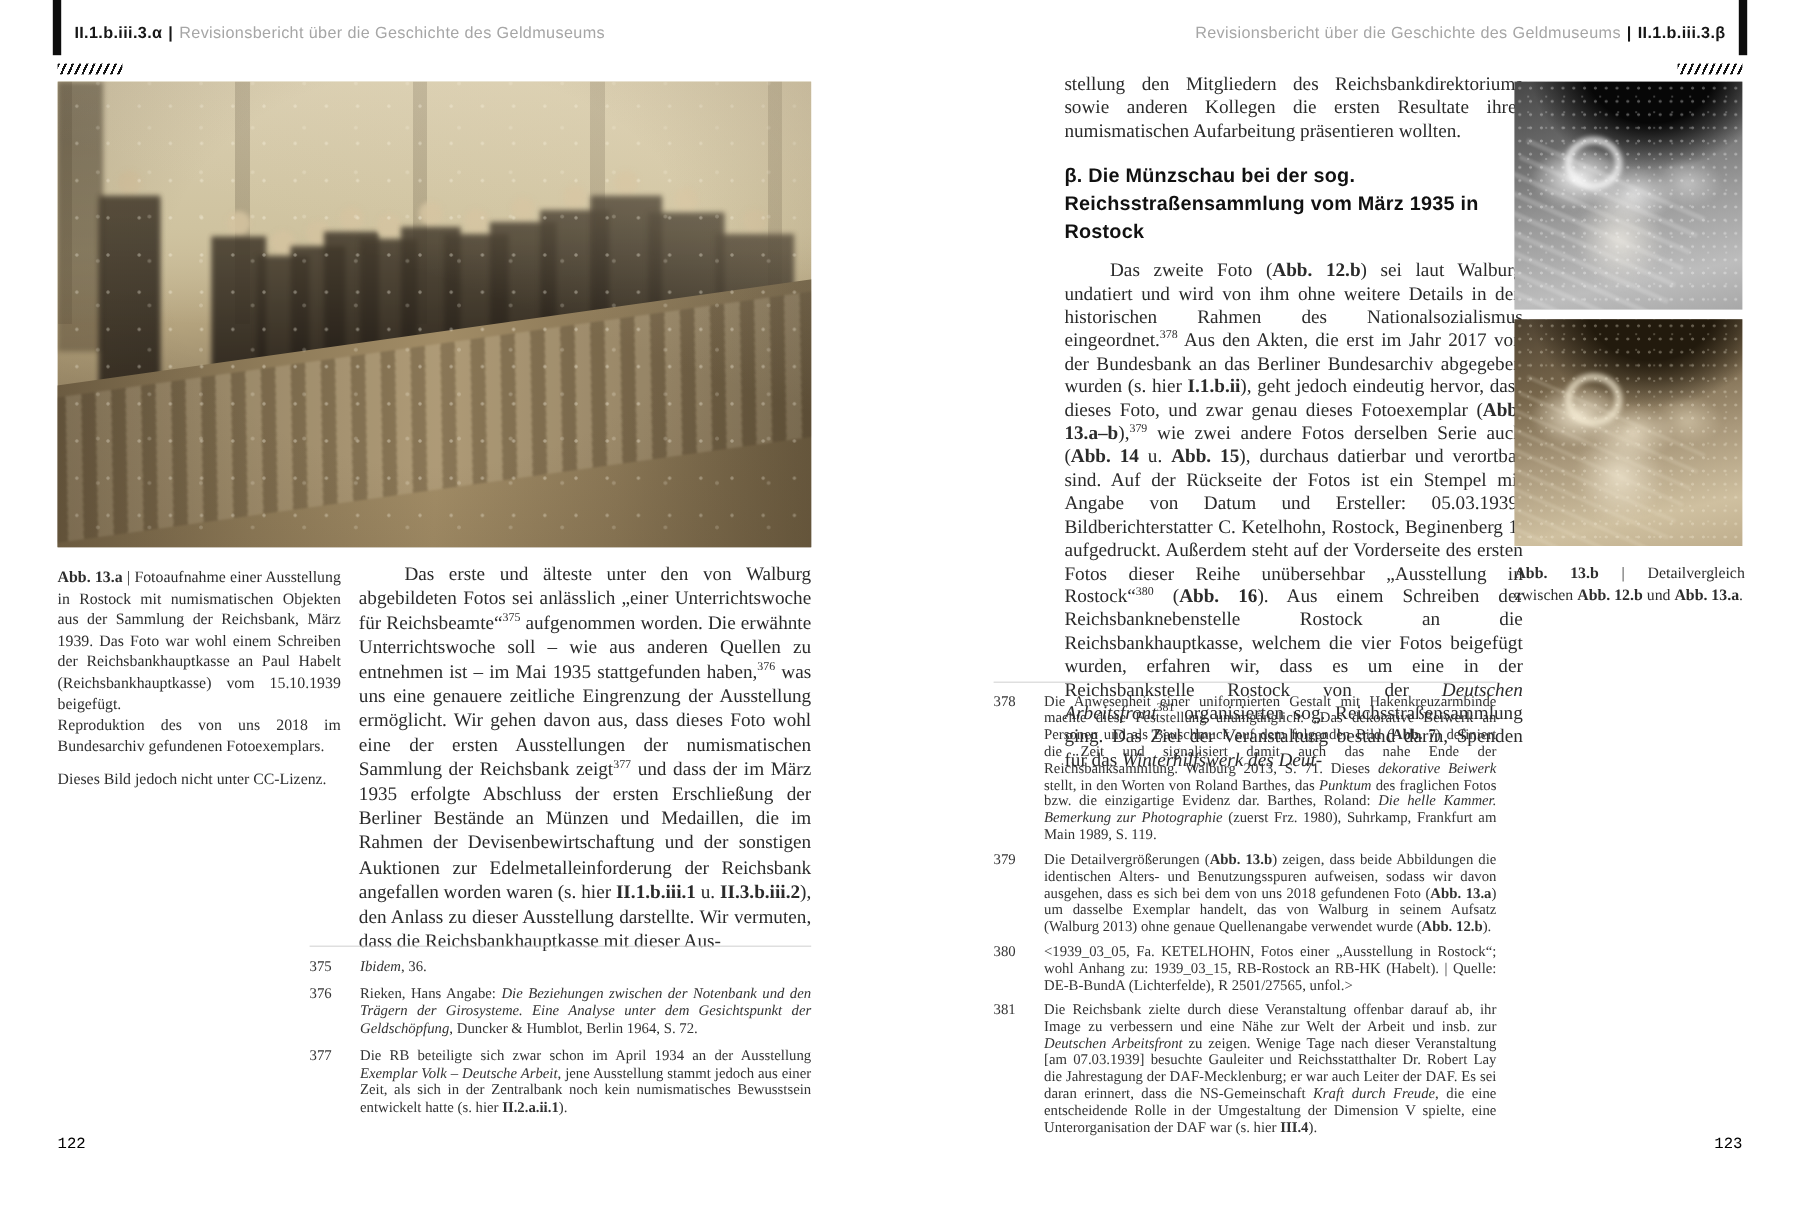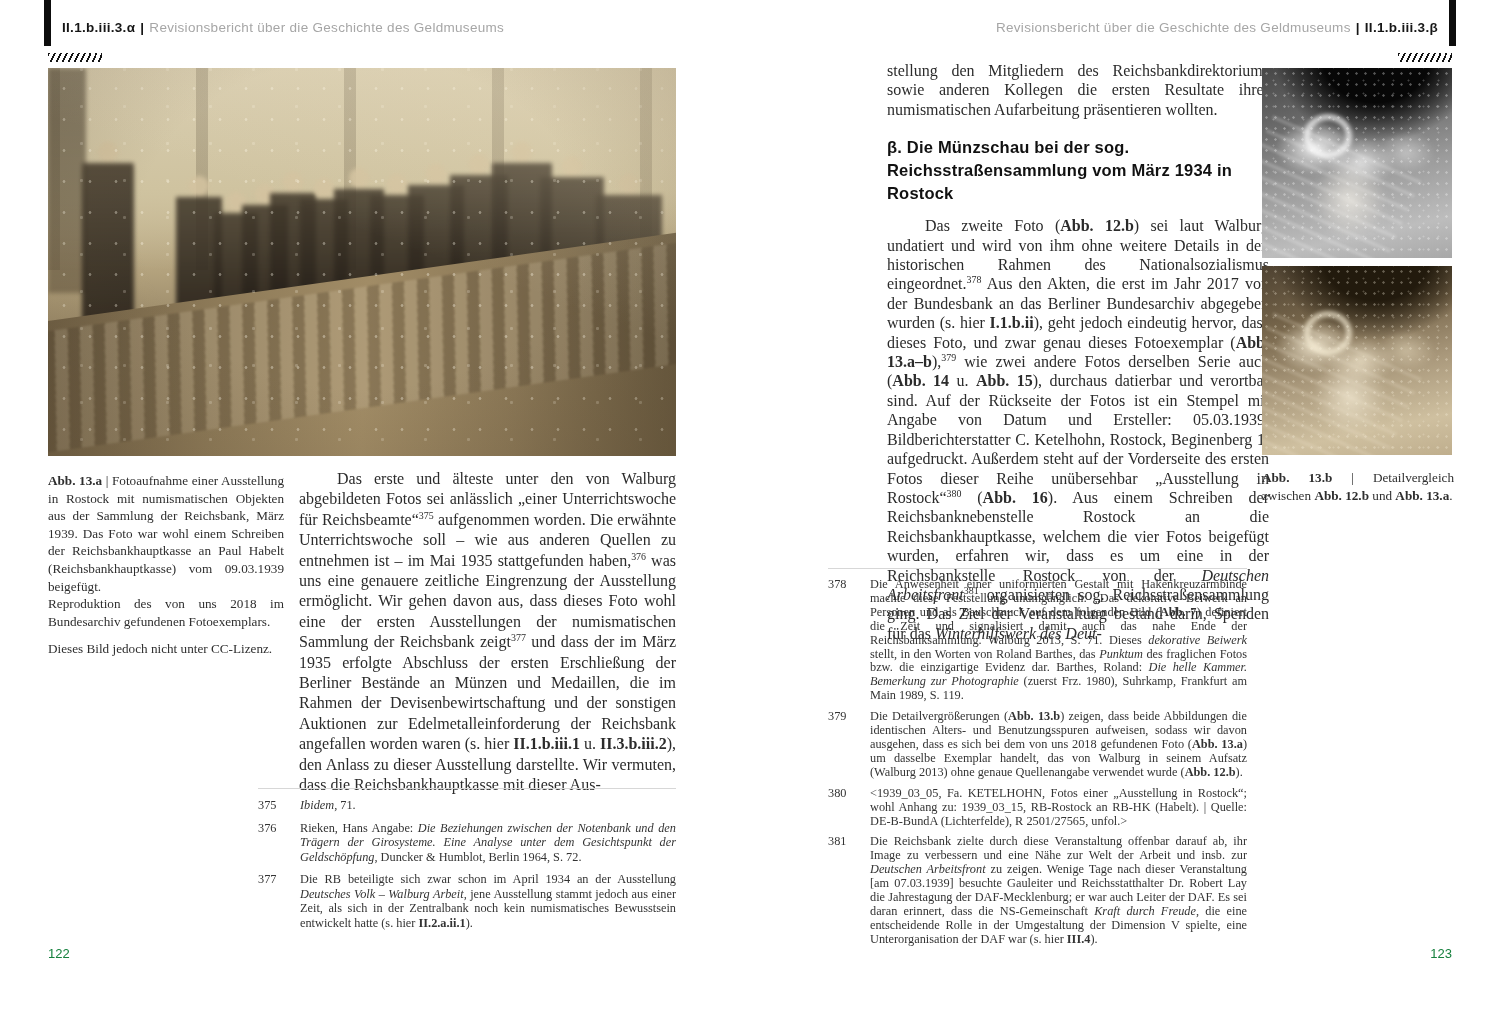--- a/index.html
+++ b/index.html
@@ -38,22 +38,22 @@
   .fn-rule{position:absolute;height:1px;background:#d7d7d7;}
   .fn-rule.l{left:258px;top:788px;width:418px;}
   .fn-rule.r{left:828px;top:568px;width:419px;}
   .footnotes{position:absolute;display:flex;flex-direction:column;color:#333;
              font-size:12.3px;line-height:14.5px;text-align:justify;hyphens:auto;}
   .footnotes.l{left:258px;top:798px;width:418px;gap:8px;}
   .footnotes.r{left:828px;top:578px;width:419px;gap:7px;line-height:13.9px;}
   .fn{display:flex;}
   .fn-num{flex:0 0 42px;}
   .fn-text{flex:1;}
-  .pagenum{position:absolute;top:946px;font-family:Liberation Sans, sans-serif;
-           font-size:13px;color:#15803d;}
+  .pagenum{position:absolute;top:946px;font-family:Liberation Mono, monospace;
+           font-size:13px;color:#000000;}
   .pagenum.l{left:48px;} .pagenum.r{right:48px;text-align:left;}
   .b{font-weight:bold;} .i{font-style:italic;}
   sup{font-size:.62em;line-height:0;vertical-align:super;}
 
   
   .photo-main{position:absolute;left:48px;top:68px;width:628px;height:388px;overflow:hidden;
     background:linear-gradient(175deg,#d3c6a6 0%,#cfc2a0 18%,#c4b591 32%,#b3a27d 48%,#8d7c5e 66%,#77684e 82%,#655741 100%);}
   .photo-main *{position:absolute;}
   .pm-wall{left:0;top:0;right:0;height:52%;
     background:repeating-linear-gradient(90deg,rgba(70,58,40,.22) 0 12px,transparent 12px 148px),
@@ -154,55 +154,55 @@
     <div class="fig f11"></div>
     <div class="fig f12"></div>
     <div class="fig f13"></div>
     <div class="pm-table"></div>
     <div class="pm-scratch"></div>
     <div class="pm-haze"></div>
     <div class="pm-vignette"></div>
   </div>
 
   <div class="caption caption-left">
-    <p><span class="b">Abb. 13.a</span><span> | Fotoaufnahme einer Ausstellung in Rostock mit numismatischen Objekten aus der Sammlung der Reichsbank, März 1939. Das Foto war wohl einem Schreiben der Reichsbankhauptkasse an Paul Habelt (Reichsbankhauptkasse) vom 09.03.1939 beigefügt.</span><br><span>Reproduktion des von uns 2018 im Bundesarchiv gefundenen Fotoexemplars.</span></p>
+    <p><span class="b">Abb. 13.a</span><span> | Fotoaufnahme einer Ausstellung in Rostock mit numismatischen Objekten aus der Sammlung der Reichsbank, März 1939. Das Foto war wohl einem Schreiben der Reichsbankhauptkasse an Paul Habelt (Reichsbankhauptkasse) vom 15.10.1939 beigefügt.</span><br><span>Reproduktion des von uns 2018 im Bundesarchiv gefundenen Fotoexemplars.</span></p>
     <p><span>Dieses Bild jedoch nicht unter CC-Lizenz.</span></p>
   </div>
 
   <div class="body-col body-left">
     <p class="indent"><span>Das erste und älteste unter den von Walburg abgebildeten Fotos sei anlässlich „einer Unterrichtswoche für Reichsbeamte“</span><sup>375</sup><span> aufgenommen worden. Die erwähnte Unterrichtswoche soll – wie aus anderen Quellen zu entnehmen ist – im Mai 1935 stattgefunden haben,</span><sup>376</sup><span> was uns eine genauere zeitliche Eingrenzung der Ausstellung ermöglicht. Wir gehen davon aus, dass dieses Foto wohl eine der ersten Ausstellungen der numismatischen Sammlung der Reichsbank zeigt</span><sup>377</sup><span> und dass der im März 1935 erfolgte Abschluss der ersten Erschließung der Berliner Bestände an Münzen und Medaillen, die im Rahmen der Devisenbewirtschaftung und der sonstigen Auktionen zur Edelmetalleinforderung der Reichsbank angefallen worden waren (s. hier </span><span class="b">II.1.b.iii.1</span><span> u. </span><span class="b">II.3.b.iii.2</span><span>), den Anlass zu dieser Ausstellung darstellte. Wir vermuten, dass die Reichsbankhauptkasse mit dieser Aus-</span></p>
   </div>
 
   <div class="fn-rule l"></div>
   <div class="footnotes l">
     <div class="fn">
       <div class="fn-num">375</div>
-      <div class="fn-text"><span class="i">Ibidem</span><span>, 71.</span></div>
+      <div class="fn-text"><span class="i">Ibidem</span><span>, 36.</span></div>
     </div>
     <div class="fn">
       <div class="fn-num">376</div>
       <div class="fn-text"><span>Rieken, Hans Angabe: </span><span class="i">Die Beziehungen zwischen der Notenbank und den Trägern der Girosysteme. Eine Analyse unter dem Gesichtspunkt der Geldschöpfung</span><span>, Duncker &amp; Humblot, Berlin 1964, S. 72.</span></div>
     </div>
     <div class="fn">
       <div class="fn-num">377</div>
-      <div class="fn-text"><span>Die RB beteiligte sich zwar schon im April 1934 an der Ausstellung </span><span class="i">Deutsches Volk – Walburg Arbeit</span><span>, jene Ausstellung stammt jedoch aus einer Zeit, als sich in der Zentralbank noch kein numismatisches Bewusstsein entwickelt hatte (s. hier </span><span class="b">II.2.a.ii.1</span><span>).</span></div>
+      <div class="fn-text"><span>Die RB beteiligte sich zwar schon im April 1934 an der Ausstellung </span><span class="i">Exemplar Volk – Deutsche Arbeit</span><span>, jene Ausstellung stammt jedoch aus einer Zeit, als sich in der Zentralbank noch kein numismatisches Bewusstsein entwickelt hatte (s. hier </span><span class="b">II.2.a.ii.1</span><span>).</span></div>
     </div>
   </div>
 
   <div class="pagenum l">122</div>
 
   <div class="edge-bar r"></div>
   <div class="hdr hdr-right">
     <span>Revisionsbericht über die Geschichte des Geldmuseums</span><span class="sep">|</span><span class="sec">II.1.b.iii.3.β</span>
   </div>
   <div class="hatch r"></div>
 
   <div class="body-col body-right">
     <p><span>stellung den Mitgliedern des Reichsbankdirektoriums sowie anderen Kollegen die ersten Resultate ihrer numismatischen Aufarbeitung präsentieren wollten.</span></p>
-    <h3 class="subhead">β. Die Münzschau bei der sog. Reichsstraßensammlung vom März 1934 in Rostock</h3>
+    <h3 class="subhead">β. Die Münzschau bei der sog. Reichsstraßensammlung vom März 1935 in Rostock</h3>
     <p class="indent"><span>Das zweite Foto (</span><span class="b">Abb. 12.b</span><span>) sei laut Walburg undatiert und wird von ihm ohne weitere Details in den historischen Rahmen des Nationalsozialismus eingeordnet.</span><sup>378</sup><span> Aus den Akten, die erst im Jahr 2017 von der Bundesbank an das Berliner Bundesarchiv abgegeben wurden (s. hier </span><span class="b">I.1.b.ii</span><span>), geht jedoch eindeutig hervor, dass dieses Foto, und zwar genau dieses Fotoexemplar (</span><span class="b">Abb. 13.a–b</span><span>),</span><sup>379</sup><span> wie zwei andere Fotos derselben Serie auch (</span><span class="b">Abb. 14</span><span> u. </span><span class="b">Abb. 15</span><span>), durchaus datierbar und verortbar sind. Auf der Rückseite der Fotos ist ein Stempel mit Angabe von Datum und Ersteller: 05.03.1939, Bildberichterstatter C. Ketelhohn, Rostock, Beginenberg 1, aufgedruckt. Außerdem steht auf der Vorderseite des ersten Fotos dieser Reihe unübersehbar „Ausstellung in Rostock“</span><sup>380</sup><span> (</span><span class="b">Abb. 16</span><span>). Aus einem Schreiben der Reichsbanknebenstelle Rostock an die Reichsbankhauptkasse, welchem die vier Fotos beigefügt wurden, erfahren wir, dass es um eine in der Reichsbankstelle Rostock von der </span><span class="i">Deutschen Arbeitsfront</span><sup>381</sup><span> organisierten sog. Reichsstraßensammlung ging. Das Ziel der Veranstaltung bestand darin, Spenden für das </span><span class="i">Winterhilfswerk des Deut-</span></p>
   </div>
 
   <div class="detail-photo dp1 bw">
     <div class="dp-dark"></div>
     <div class="dp-stripes"></div>
     <div class="dp-spray"></div>
     <div class="dp-ring"></div>
     <div class="dp-hand"></div>
     <div class="dp-speckle"></div>

